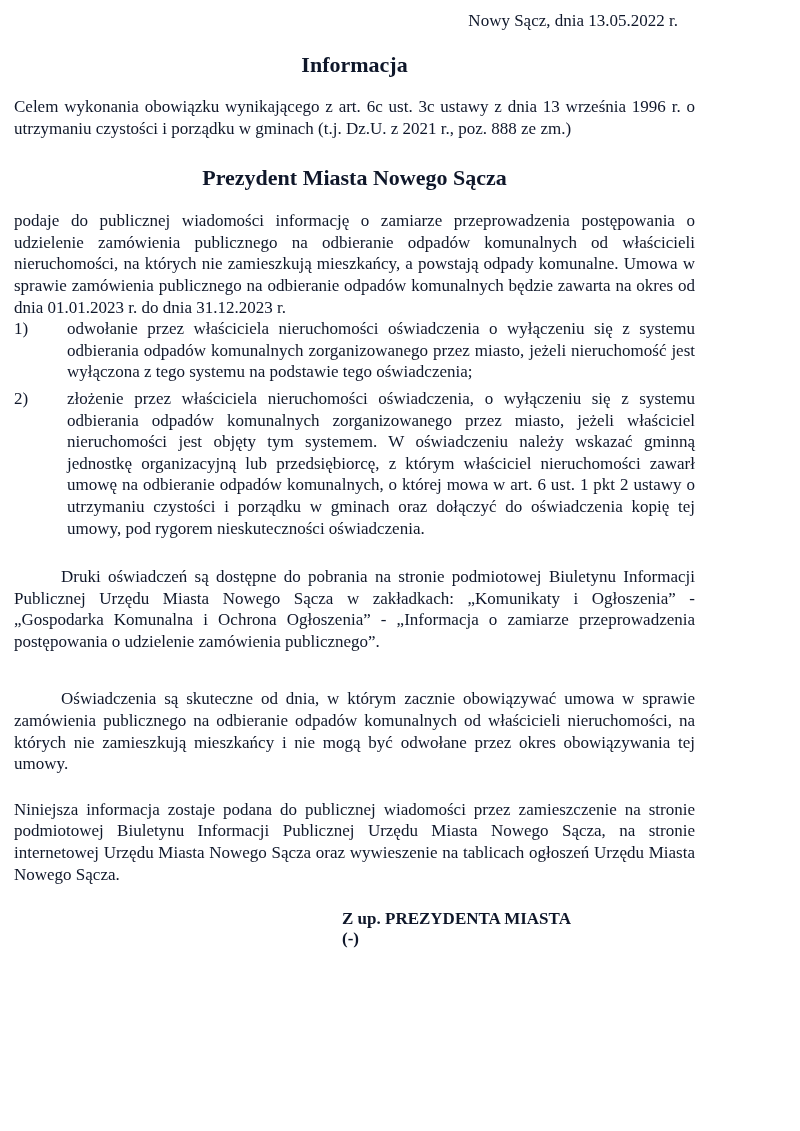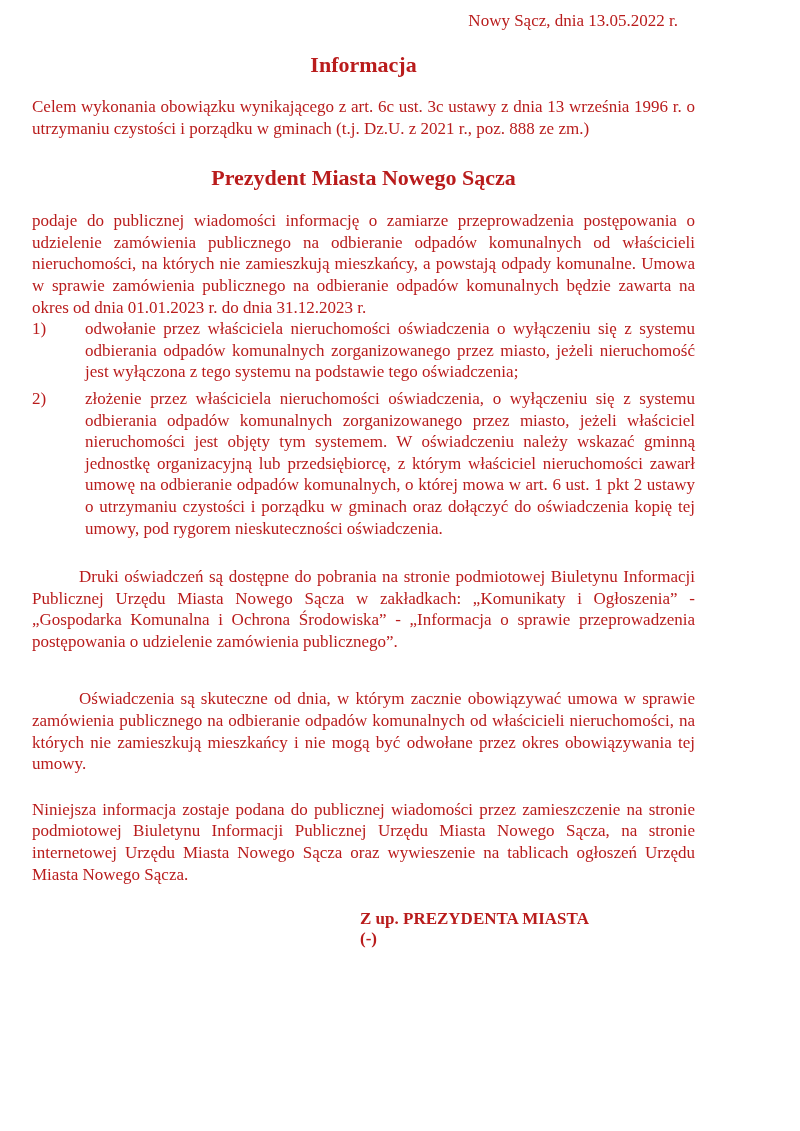--- a/index.html
+++ b/index.html
@@ -6,25 +6,25 @@
     margin: 0;
     padding: 0;
     background: #ffffff;
   }
   .page {
     position: relative;
     width: 800px;
     height: 1131px;
     margin: 0 auto;
     background: #ffffff;
-    color: #b91c1c;
+    color: #0f172a;
     font-family: "Liberation Serif", "DejaVu Serif", serif;
     font-size: 17px;
     box-sizing: border-box;
-    padding: 10px 105px 0 32px;
+    padding: 10px 105px 0 14px;
     overflow: hidden;
   }
   .date-line {
     text-align: right;
     padding-right: 17px;
     line-height: 22px;
     margin: 0;
   }
   .doc-title {
     font-size: 22px;
@@ -95,21 +95,21 @@
     <div class="list-item">
       <span class="list-marker">1)</span>
       <span class="list-text">odwołanie przez właściciela nieruchomości oświadczenia o wyłączeniu się z systemu odbierania odpadów komunalnych zorganizowanego przez miasto, jeżeli nieruchomość jest wyłączona z tego systemu na podstawie tego oświadczenia;</span>
     </div>
     <div class="list-item">
       <span class="list-marker">2)</span>
       <span class="list-text">złożenie przez właściciela nieruchomości oświadczenia, o wyłączeniu się z systemu odbierania odpadów komunalnych zorganizowanego przez miasto, jeżeli właściciel nieruchomości jest objęty tym systemem. W oświadczeniu należy wskazać gminną jednostkę organizacyjną lub przedsiębiorcę, z którym właściciel nieruchomości zawarł umowę na odbieranie odpadów komunalnych, o której mowa w art. 6 ust. 1 pkt 2 ustawy o utrzymaniu czystości i porządku w gminach oraz dołączyć do oświadczenia kopię tej umowy, pod rygorem nieskuteczności oświadczenia.</span>
     </div>
   </div>
 
-  <p class="para para-indent p-druki">Druki oświadczeń są dostępne do pobrania na stronie podmiotowej Biuletynu Informacji Publicznej Urzędu Miasta Nowego Sącza w zakładkach: „Komunikaty i Ogłoszenia” - „Gospodarka Komunalna i Ochrona Środowiska” - „Informacja o sprawie przeprowadzenia postępowania o udzielenie zamówienia publicznego”.</p>
+  <p class="para para-indent p-druki">Druki oświadczeń są dostępne do pobrania na stronie podmiotowej Biuletynu Informacji Publicznej Urzędu Miasta Nowego Sącza w zakładkach: „Komunikaty i Ogłoszenia” - „Gospodarka Komunalna i Ochrona Ogłoszenia” - „Informacja o zamiarze przeprowadzenia postępowania o udzielenie zamówienia publicznego”.</p>
 
   <p class="para para-indent p-oswiadczenia">Oświadczenia są skuteczne od dnia, w którym zacznie obowiązywać umowa w sprawie zamówienia publicznego na odbieranie odpadów komunalnych od właścicieli nieruchomości, na których nie zamieszkują mieszkańcy i nie mogą być odwołane przez okres obowiązywania tej umowy.</p>
 
   <p class="para p-niniejsza">Niniejsza informacja zostaje podana do publicznej wiadomości przez zamieszczenie na stronie podmiotowej Biuletynu Informacji Publicznej Urzędu Miasta Nowego Sącza, na stronie internetowej Urzędu Miasta Nowego Sącza oraz wywieszenie na tablicach ogłoszeń Urzędu Miasta Nowego Sącza.</p>
 
   <div class="signature">
     <div class="sig-line">Z up. PREZYDENTA MIASTA</div>
     <div class="sig-line">(-)</div>
   </div>
 

